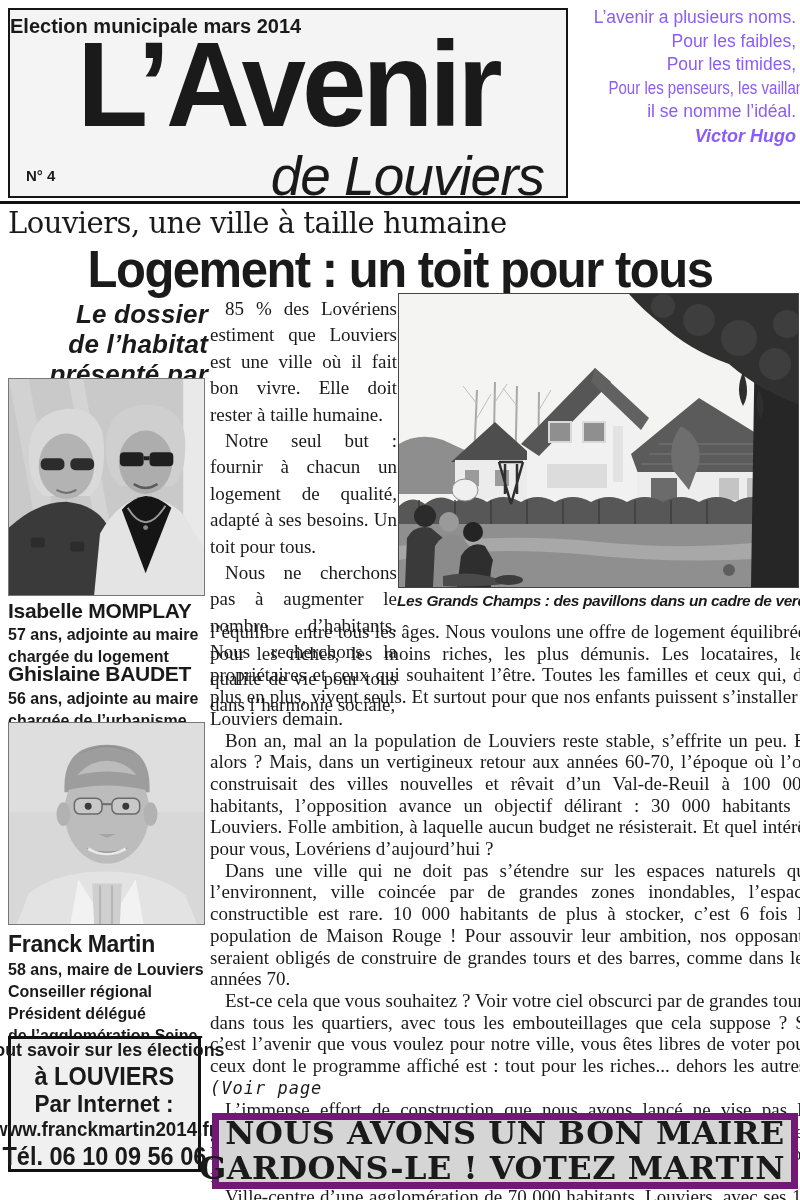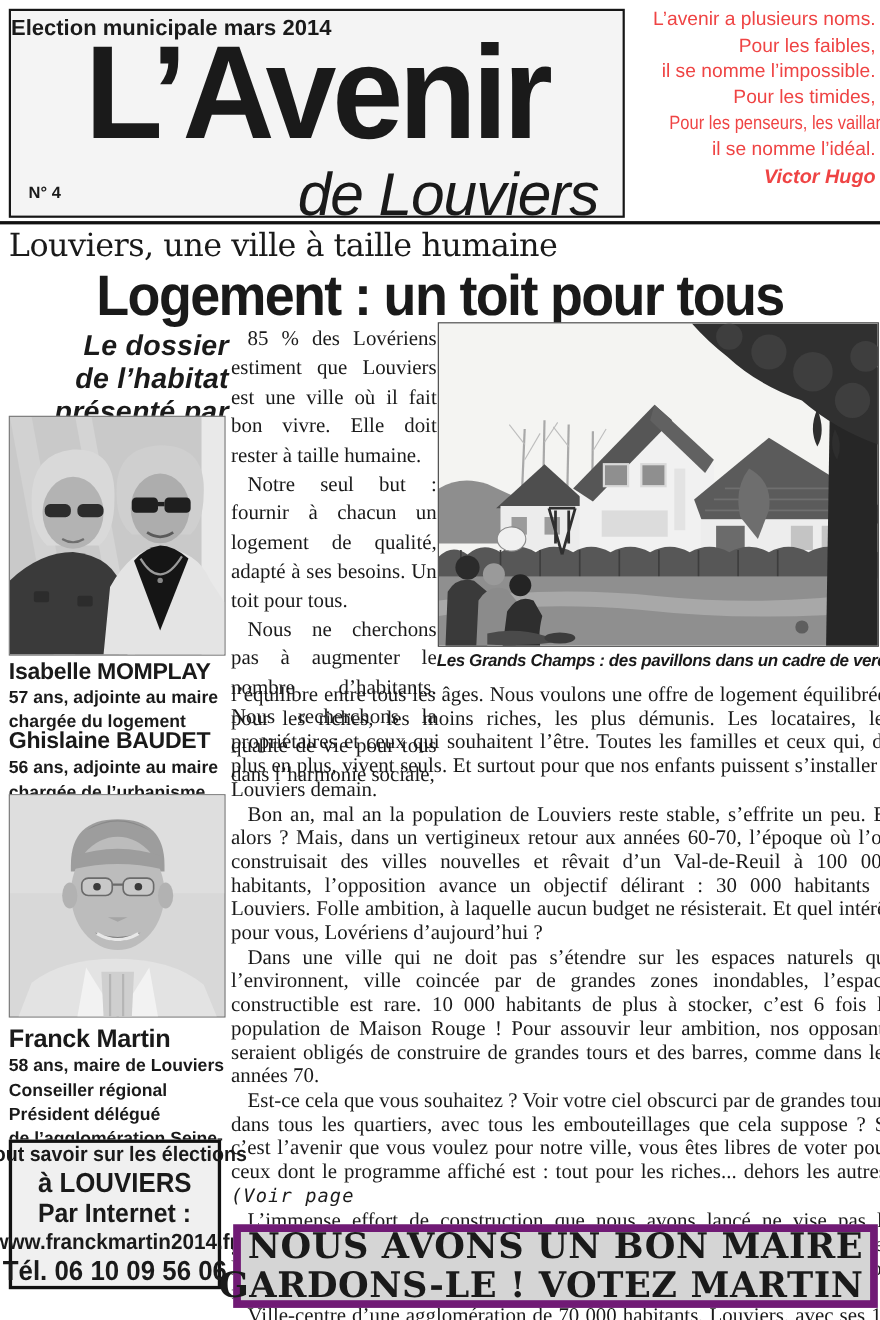--- a/index.html
+++ b/index.html
@@ -12,21 +12,21 @@
             font-family:"Liberation Sans",sans-serif;font-weight:bold;font-size:20px;}
   .mast-title{position:absolute;left:0;top:16px;width:100%;text-align:center;
             font-family:"Liberation Sans",sans-serif;font-weight:bold;font-size:116px;
             letter-spacing:-4px;line-height:1.0;transform:scaleY(1.04);}
   .mast-sub{position:absolute;right:22px;top:134px;
             font-family:"Liberation Sans",sans-serif;font-weight:normal;font-style:italic;
             font-size:55px;letter-spacing:-1px;}
   .mast-issue{position:absolute;left:16px;bottom:12px;
             font-family:"Liberation Sans",sans-serif;font-weight:bold;font-size:15px;}
   .quote{position:absolute;left:574px;top:6px;width:222px;text-align:right;
-            font-family:"Liberation Sans",sans-serif;font-size:17.5px;line-height:23.6px;color:#ef4444;}
+            font-family:"Liberation Sans",sans-serif;font-size:17.5px;line-height:23.6px;color:#8b5cf6;}
   .quote .q-narrow{display:inline-block;transform:scaleX(0.86);transform-origin:100% 50%;white-space:nowrap;}
   .quote-author{font-weight:bold;font-style:italic;font-size:18px;padding-top:1px;}
   .top-rule{position:absolute;left:0;top:201px;width:800px;height:3px;background:#111;}
   
   .kicker{position:absolute;left:8px;top:206px;
             font-family:"DejaVu Serif",serif;font-weight:normal;font-size:29px;letter-spacing:-0.5px;}
   .headline{position:absolute;left:0;top:241px;width:800px;text-align:center;
             font-family:"Liberation Sans",sans-serif;font-weight:bold;font-size:49px;
             letter-spacing:-1.5px;transform:scaleY(1.06);}
   
@@ -78,21 +78,20 @@
   <div class="mast-box">
     <div class="mast-kicker">Election municipale mars 2014</div>
     <div class="mast-title">L’Avenir</div>
     <div class="mast-sub">de Louviers</div>
     <div class="mast-issue">N° 4</div>
   </div>
 
   <div class="quote">
     <div>L’avenir a plusieurs noms.</div>
     <div>Pour les faibles,</div>
-    <div>il se nomme l’impossible.</div>
     <div>Pour les timides,</div>
     <div><span class="q-narrow">Pour les penseurs, les vaillants,</span></div>
     <div>il se nomme l’idéal.</div>
     <div class="quote-author">Victor Hugo</div>
   </div>
 
   <div class="top-rule"></div>
 
   <div class="kicker">Louviers, une ville à taille humaine</div>
   <div class="headline">Logement : un toit pour tous</div>

